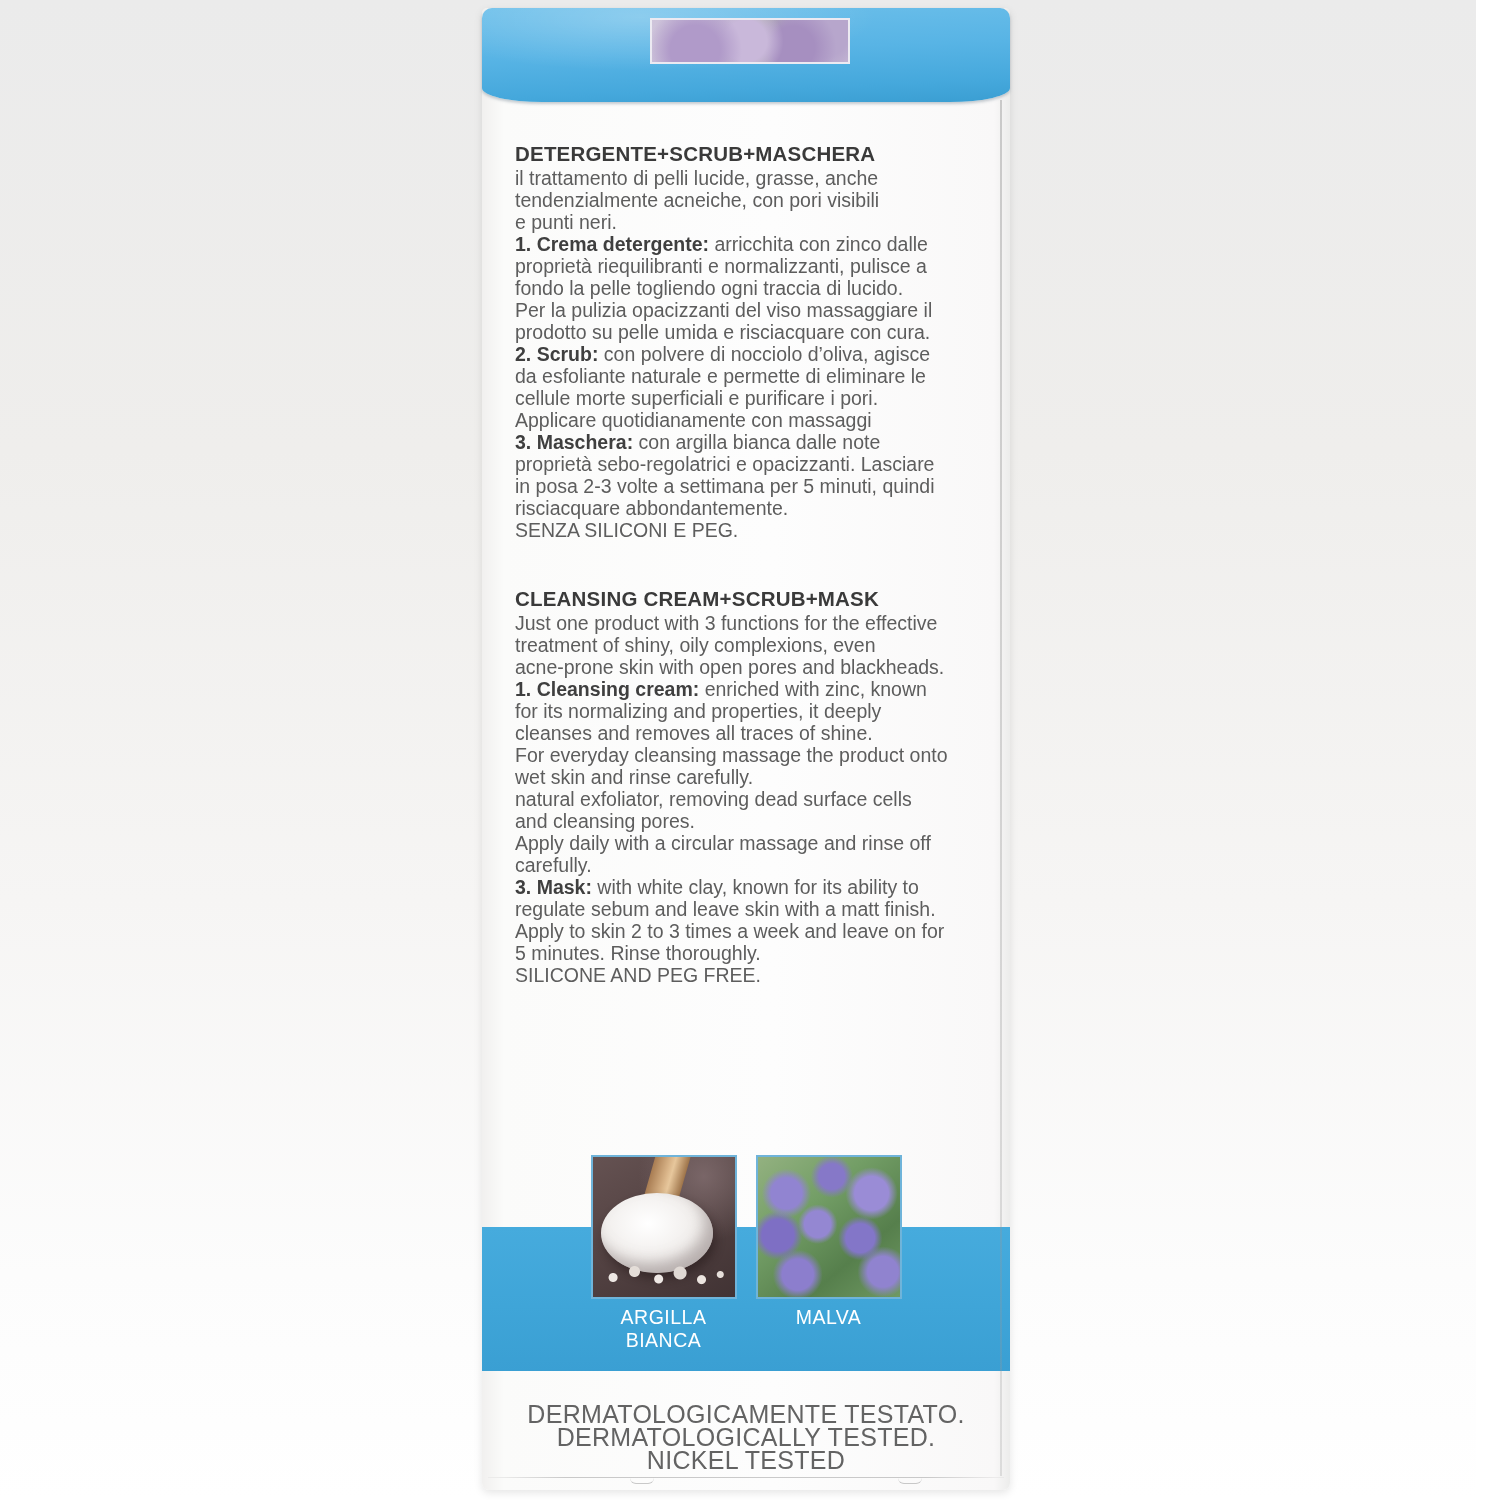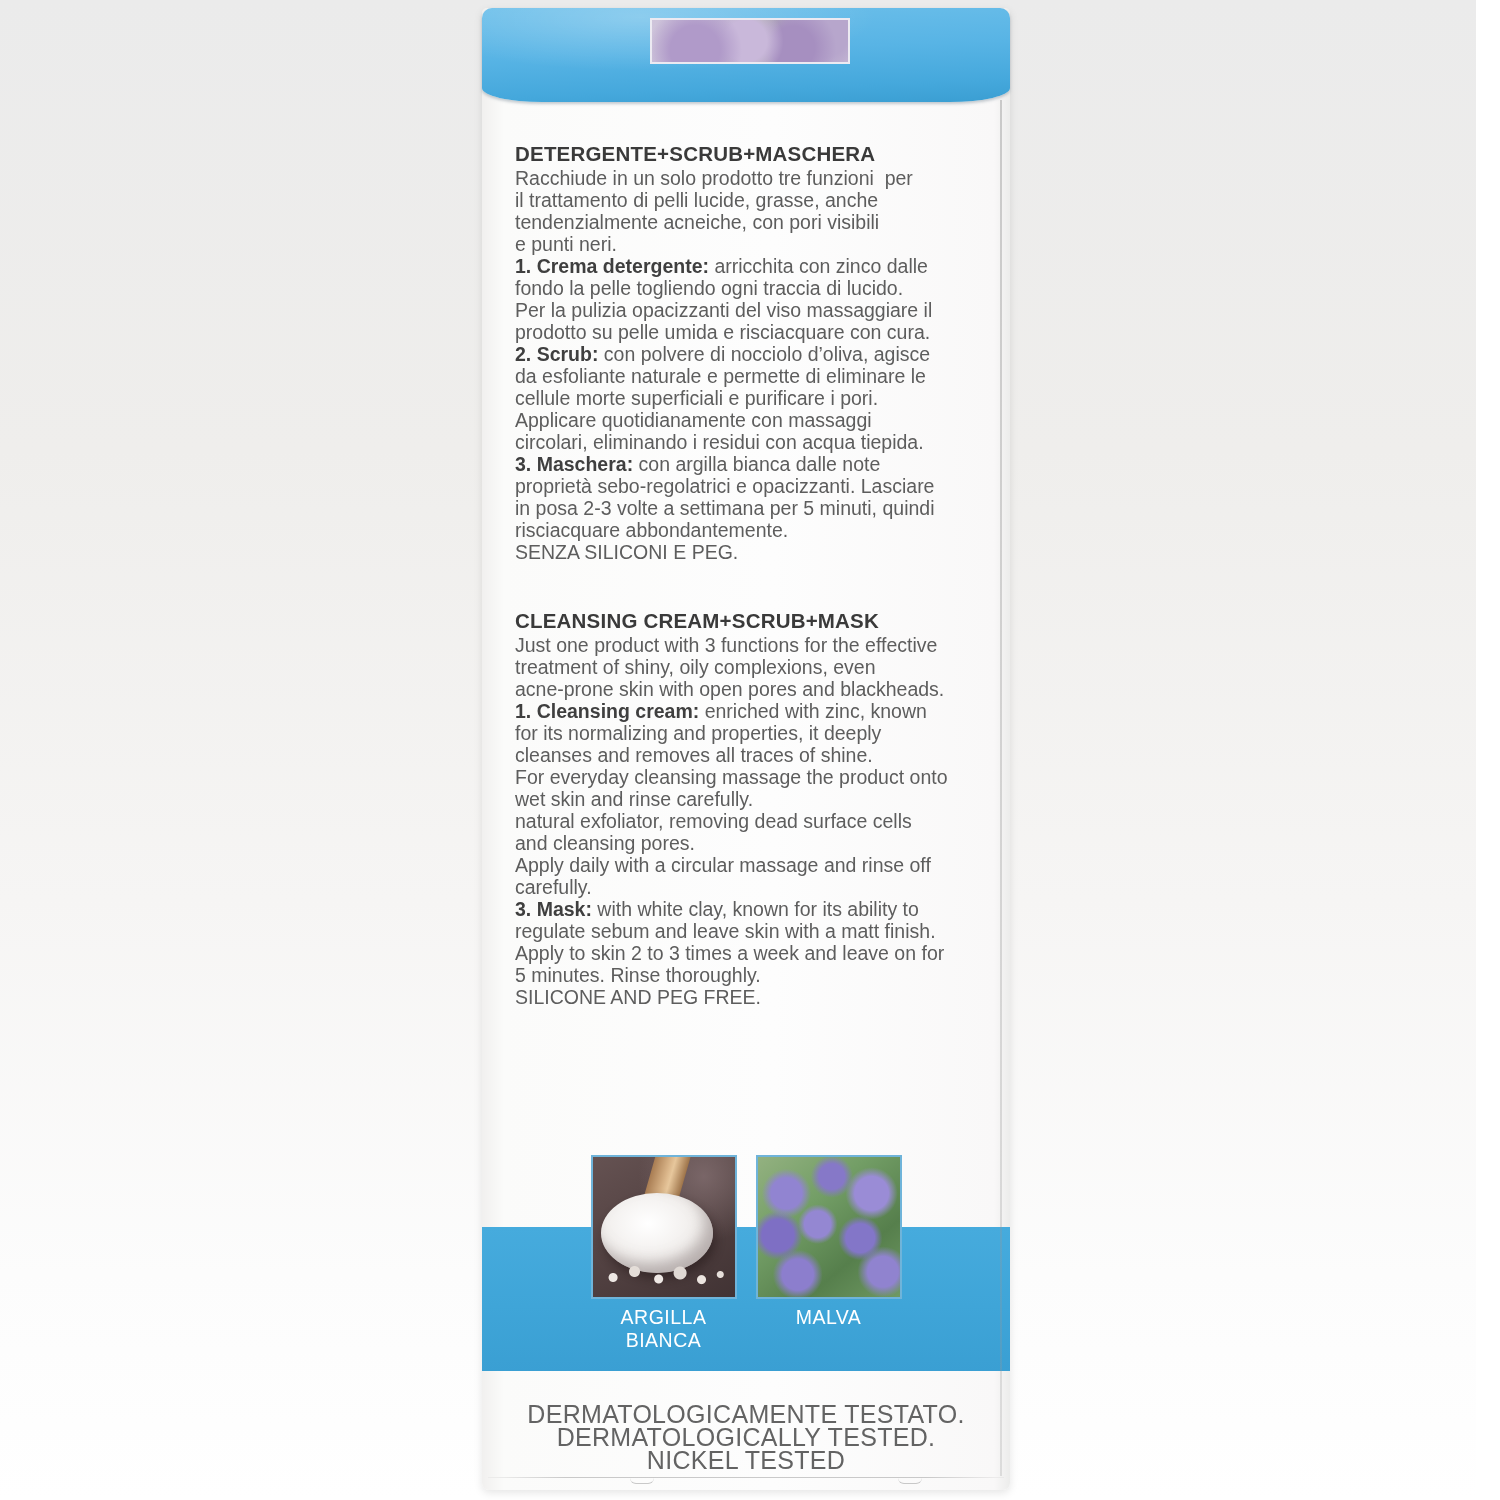--- a/index.html
+++ b/index.html
@@ -137,33 +137,32 @@
 
     <div class="lid">
       <div class="lid-image"></div>
     </div>
 
     <div class="text-col">
 
       <div class="section-it">
         <div class="section-title">DETERGENTE+SCRUB+MASCHERA</div>
         <div>
-            <div class="text-line">Racchiude in un solo prodotto tre funzioni  per</div>
             <div class="text-line">il trattamento di pelli lucide, grasse, anche</div>
             <div class="text-line">tendenzialmente acneiche, con pori visibili</div>
             <div class="text-line">e punti neri.</div>
             <div class="text-line"><span class="bold">1. Crema detergente:</span> arricchita con zinco dalle</div>
+            <div class="text-line">proprietà riequilibranti e normalizzanti, pulisce a</div>
             <div class="text-line">fondo la pelle togliendo ogni traccia di lucido.</div>
             <div class="text-line">Per la pulizia opacizzanti del viso massaggiare il</div>
             <div class="text-line">prodotto su pelle umida e risciacquare con cura.</div>
             <div class="text-line"><span class="bold">2. Scrub:</span> con polvere di nocciolo d’oliva, agisce</div>
             <div class="text-line">da esfoliante naturale e permette di eliminare le</div>
             <div class="text-line">cellule morte superficiali e purificare i pori.</div>
             <div class="text-line">Applicare quotidianamente con massaggi</div>
-            <div class="text-line">circolari, eliminando i residui con acqua tiepida.</div>
             <div class="text-line"><span class="bold">3. Maschera:</span> con argilla bianca dalle note</div>
             <div class="text-line">proprietà sebo-regolatrici e opacizzanti. Lasciare</div>
             <div class="text-line">in posa 2-3 volte a settimana per 5 minuti, quindi</div>
             <div class="text-line">risciacquare abbondantemente.</div>
             <div class="text-line">SENZA SILICONI E PEG.</div>
           </div>
       </div>
 
       <div class="section-en">
         <div class="section-title">CLEANSING CREAM+SCRUB+MASK</div>

